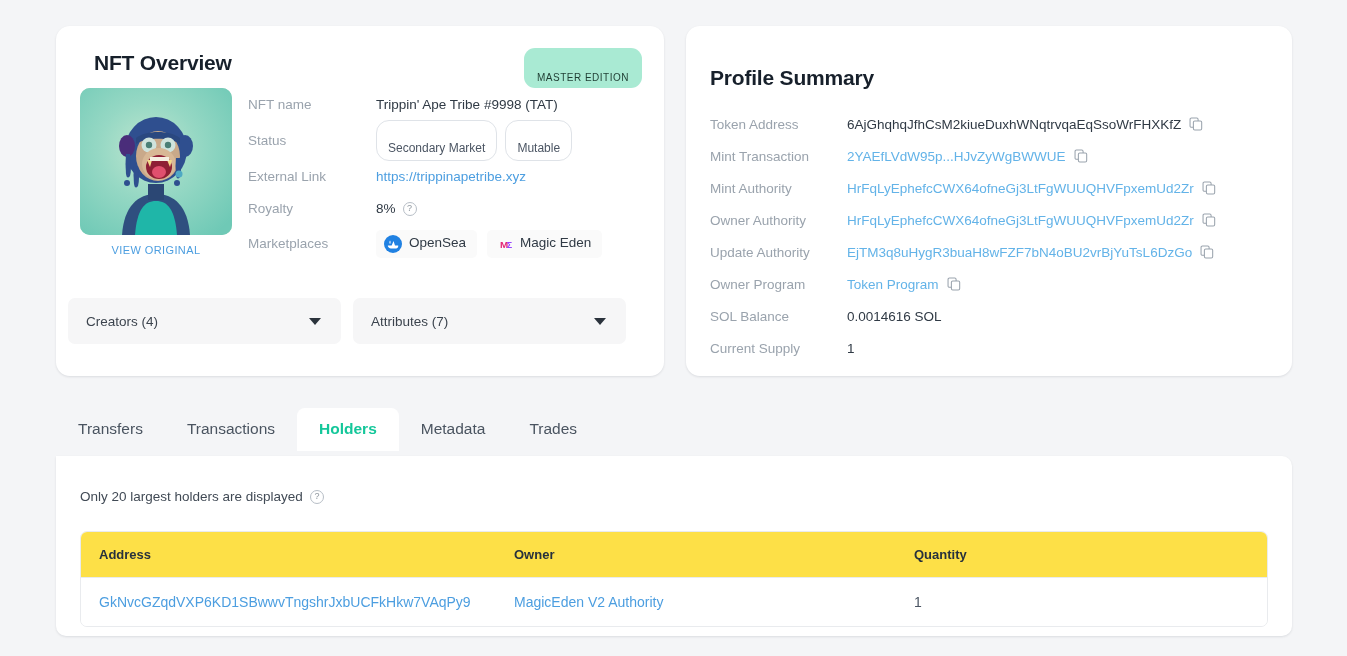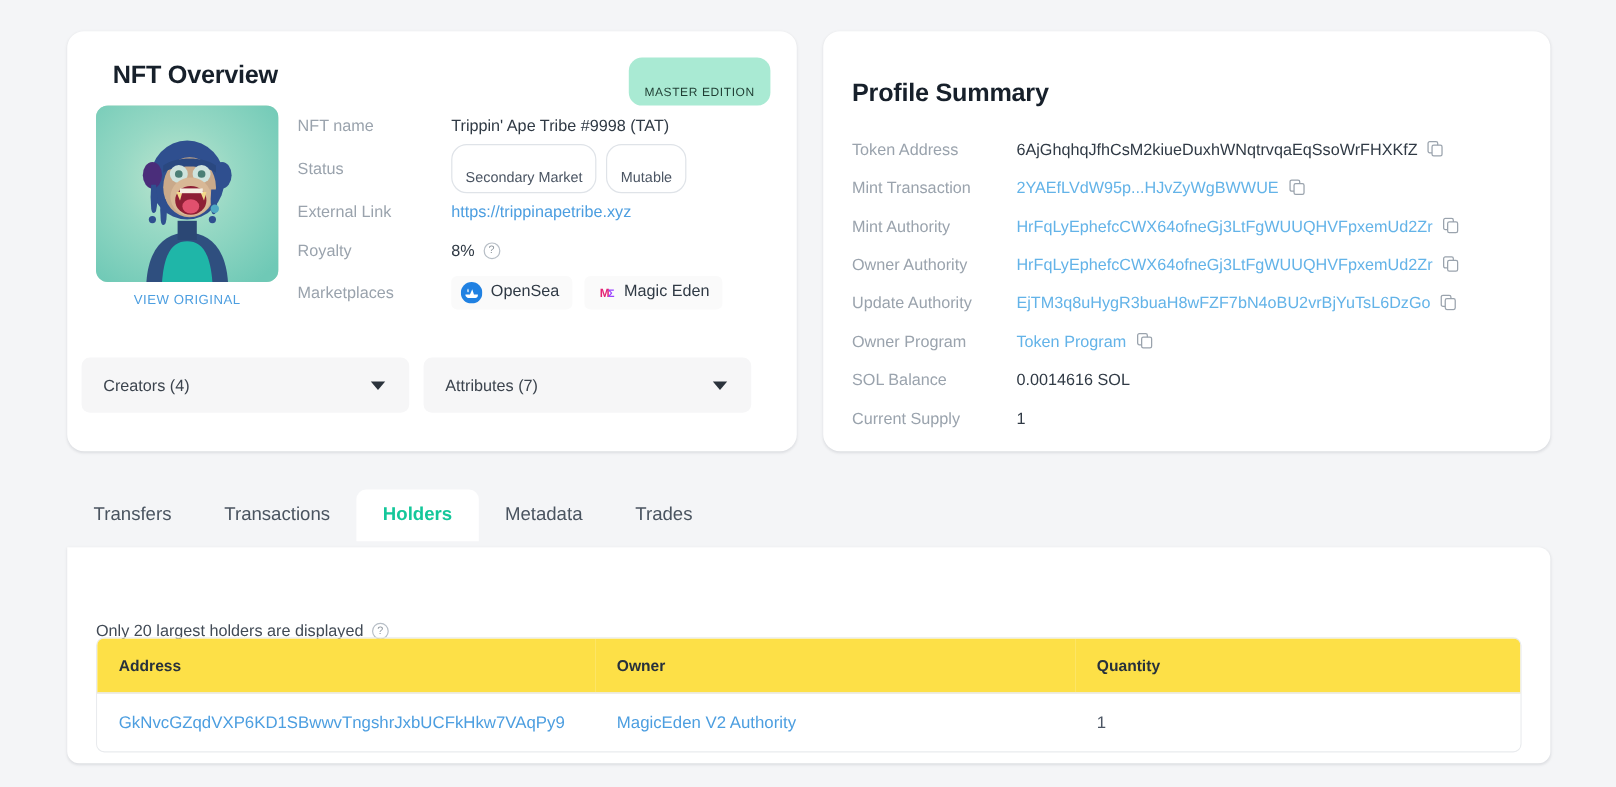--- a/index.html
+++ b/index.html
@@ -148,21 +148,21 @@
     line-height: 1;
     background: transparent;
   }
   .tab.active { background: #ffffff; color: #14c79a; font-weight: bold; }
 
   
   #holders-card { left: 56px; top: 456px; width: 1236px; height: 180px; border-radius: 0 10px 10px 10px; }
   .holders-note {
     position: absolute; left: 24px; top: 33px;
     font-size: 13.5px; color: #414a55;
-    display: flex; align-items: center; margin-top: 29px;
+    display: flex; align-items: center;
   }
 
   .table-wrap {
     position: absolute; left: 24px; top: 75px; right: 24px;
     border: 1px solid #e9ebee;
     border-radius: 7px;
     overflow: hidden;
   }
   table { width: 100%; border-collapse: collapse; }
   thead th {

